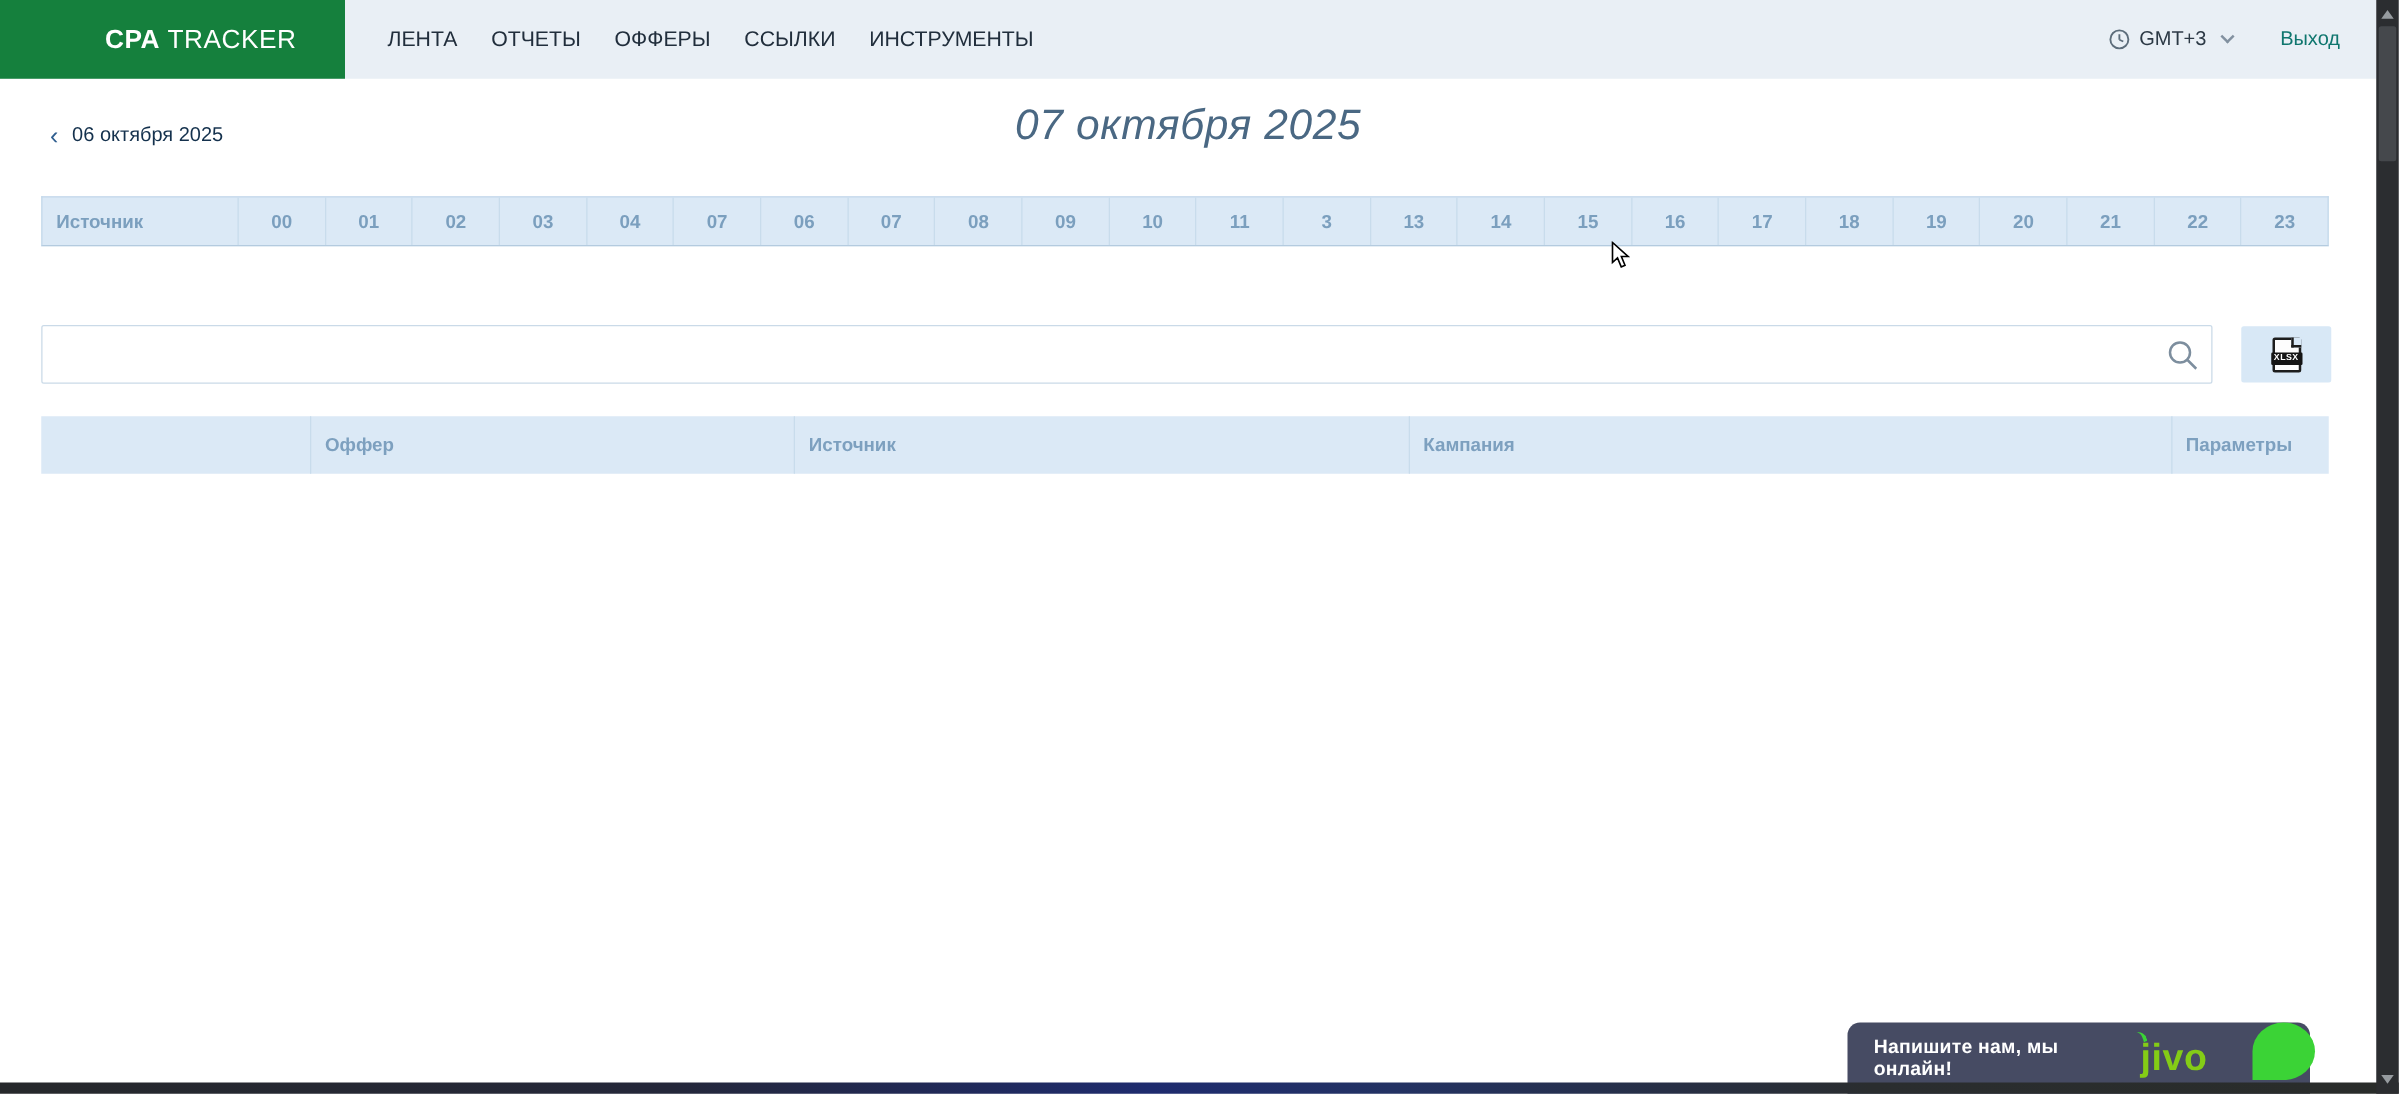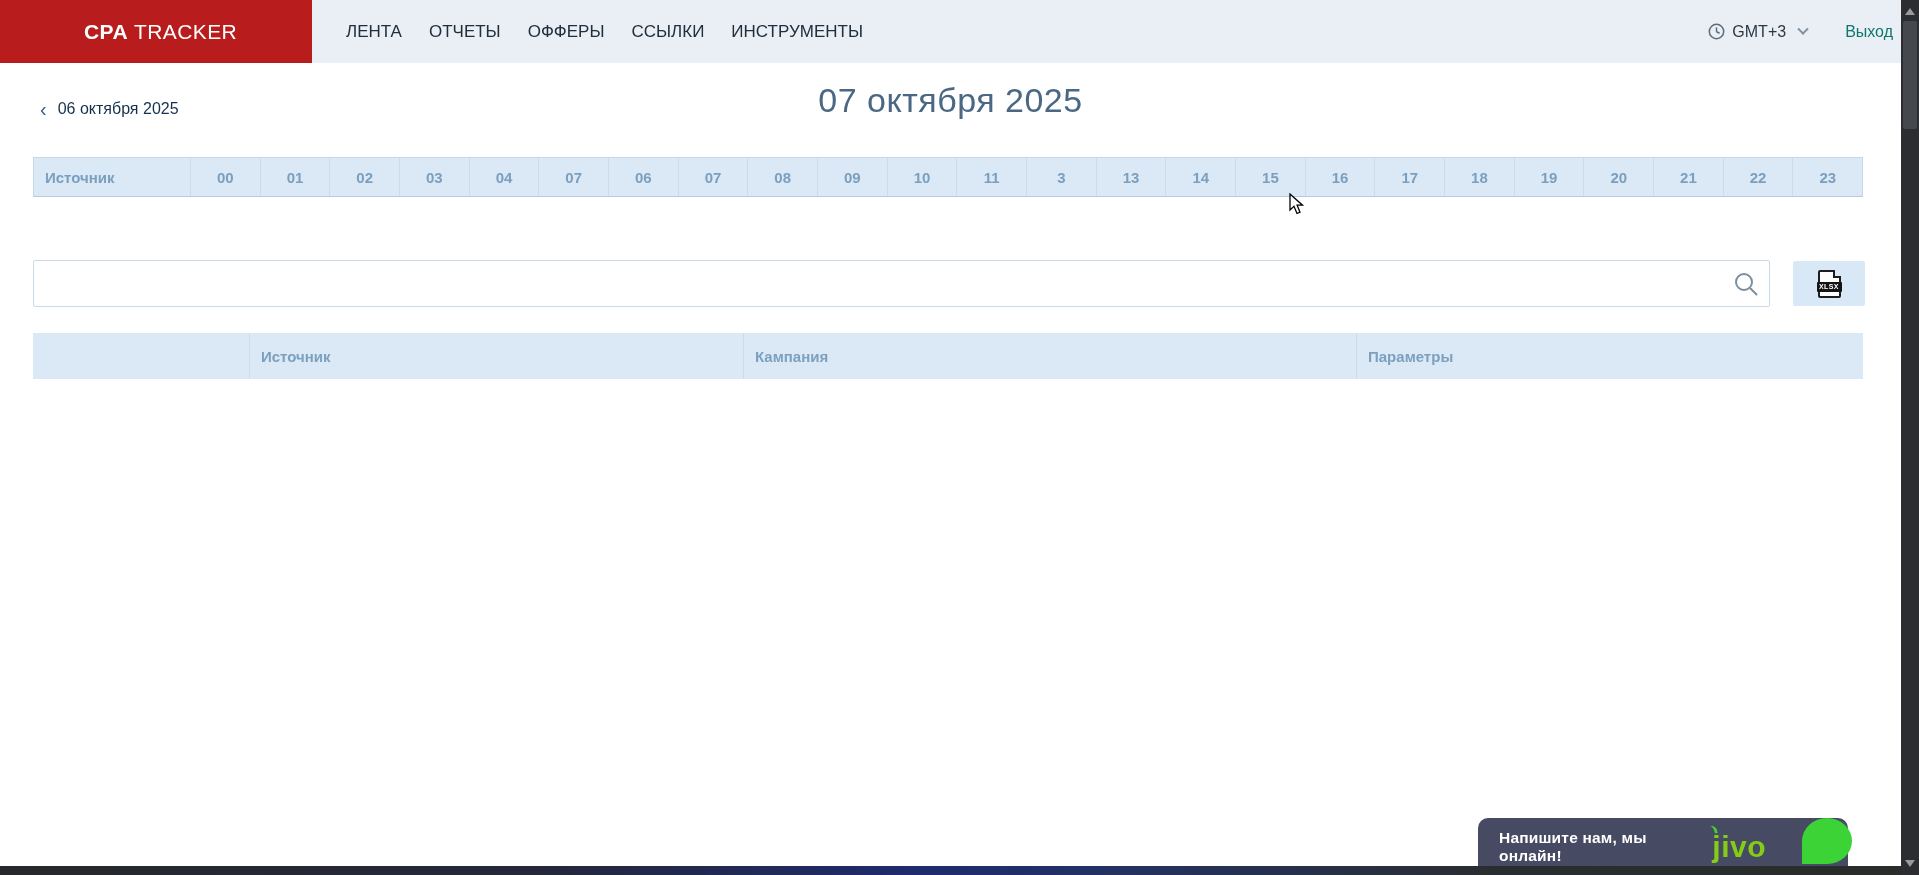--- a/index.html
+++ b/index.html
@@ -5,37 +5,37 @@
   * { margin:0; padding:0; box-sizing:border-box; }
   html,body { width:1919px; height:875px; }
   body {
     position:relative; overflow:hidden; background:#ffffff;
     font-family:"Liberation Sans","DejaVu Sans",sans-serif;
     -webkit-font-smoothing:antialiased;
   }
 
   
   .topbar { position:absolute; top:0; left:0; width:1901px; height:63px; background:#e9eff5; display:flex; align-items:center; }
-  .logo { width:312px; height:63px; background:#b91c1c; color:#fff; display:flex; align-items:center; padding-left:84px; font-size:21px; letter-spacing:.4px; cursor:pointer; flex:none; }
+  .logo { width:276px; height:63px; background:#15803d; color:#fff; display:flex; align-items:center; padding-left:84px; font-size:21px; letter-spacing:.4px; cursor:pointer; flex:none; }
   .logo .bold { font-weight:700; }
   .logo .light { font-weight:300; margin-left:6px; }
   .nav { display:flex; gap:27px; margin-left:34px; }
   .nav-item { font-size:17px; color:#212e3c; cursor:pointer; white-space:nowrap; }
-  .top-right { margin-left:auto; display:flex; align-items:center; padding-right:8px; }
+  .top-right { margin-left:auto; display:flex; align-items:center; padding-right:29px; }
   .tz { display:flex; align-items:center; gap:7px; cursor:pointer; }
   .tz-label { font-size:16px; color:#2c3945; }
   .clock-icon { width:17px; height:17px; }
   .chev-down { width:8px; height:8px; border-right:2px solid #8291a0; border-bottom:2px solid #8291a0; transform:rotate(45deg) translate(-2px,-2px); margin-left:6px; }
   .logout { font-size:16px; color:#0f766e; margin-left:38px; cursor:pointer; }
 
   
   .prev-link { position:absolute; left:40px; top:99px; display:flex; align-items:center; gap:11px; cursor:pointer; }
   .prev-chev { font-size:20px; color:#2f5e8f; line-height:1; font-weight:400; }
   .prev-label { font-size:16px; color:#14314d; }
-  .date-title { position:absolute; left:0; top:81px; width:1901px; text-align:center; font-size:34px; font-weight:300; color:#4a6883; letter-spacing:.5px; }
+  .date-title { position:absolute; left:0; top:81px; width:1901px; text-align:center; font-size:34px; font-weight:300; color:#4a6883; letter-spacing:.5px;font-style:italic; }
 
   
   .hours-row { position:absolute; left:33px; top:157px; width:1830px; height:40px; display:flex; background:#dbe9f6; border:1px solid #c3d8ea; border-bottom-color:#b4cbdf; }
   .hour-cell { flex:1; display:flex; align-items:center; justify-content:center; border-right:1px solid #c8dcec; color:#7b9fbe; font-weight:700; font-size:15px; }
   .hour-cell:last-child { border-right:none; }
   .hour-cell.source { flex:none; width:157px; justify-content:flex-start; padding-left:11px; }
 
   
   .search-input { position:absolute; left:33px; top:260px; width:1737px; height:47px; border:1px solid #cadae8; border-radius:2px; background:#fff; font-size:16px; color:#2c3945; padding:0 46px 0 12px; outline:none; font-family:inherit; }
   .search-icon { position:absolute; left:1733px; top:271px; width:26px; height:26px; cursor:pointer; }
@@ -139,20 +139,21 @@
 </svg>
 <button class="export-btn">
   <span class="xlsx-icon">
     <span class="xlsx-fold"></span>
     <span class="xlsx-ribbon">XLSX</span>
   </span>
 </button>
 
 <div class="table-header">
     <div class="th-cell" style="width: 216px;"></div>
+    <div class="th-cell" style="width: 389px;">Оффер</div>
     <div class="th-cell" style="width: 494px;">Источник</div>
     <div class="th-cell" style="width: 613px;">Кампания</div>
     <div class="th-cell" style="width: 127px;">Параметры</div>
   </div>
 
 <svg class="cursor" viewBox="0 0 20 22">
   <path d="M2,1 L2,17 L6,13.3 L9,20.5 L12,19.2 L9.1,12.2 L14.5,12.2 Z" fill="#ffffff" stroke="#000000" stroke-width="1.3"></path>
 </svg>
 
 <div class="chat">

